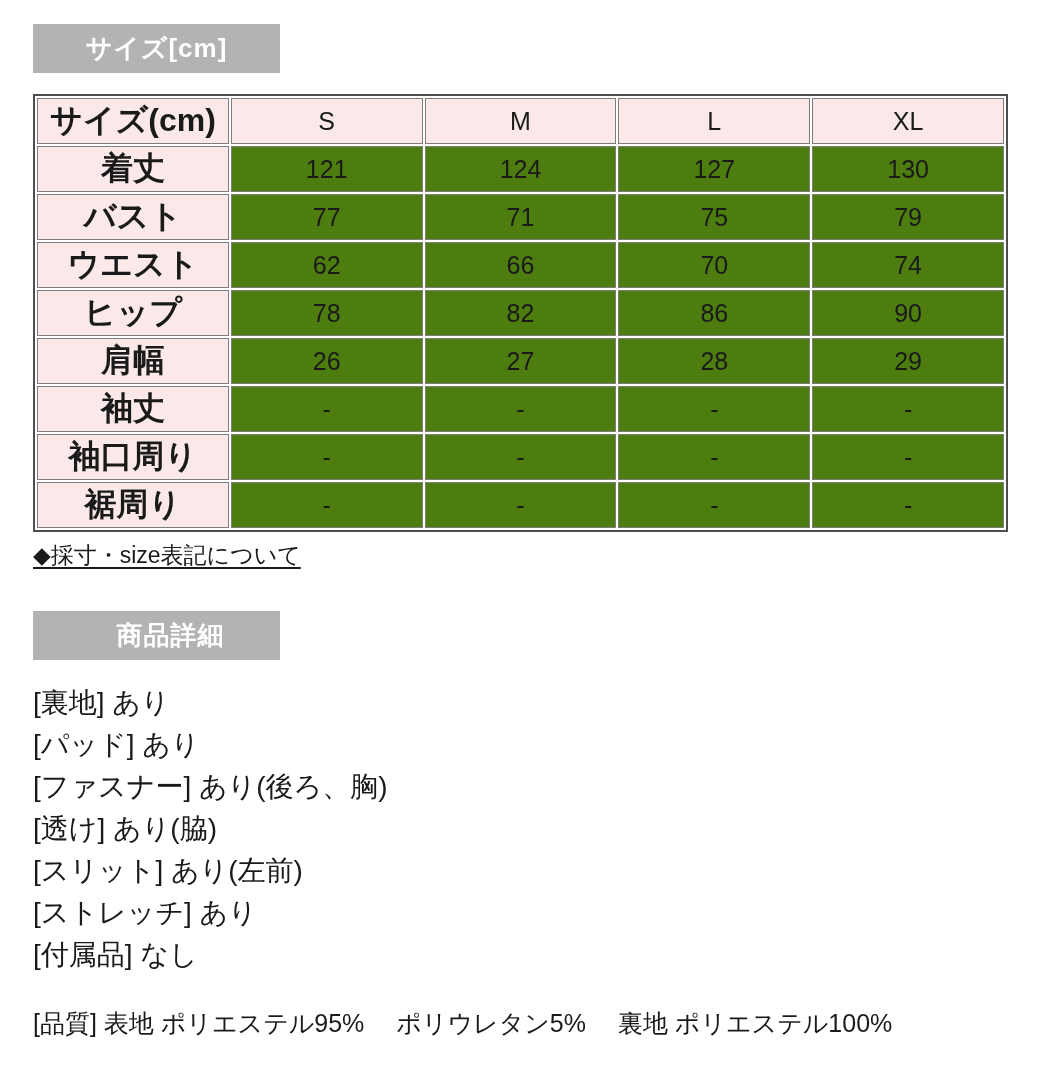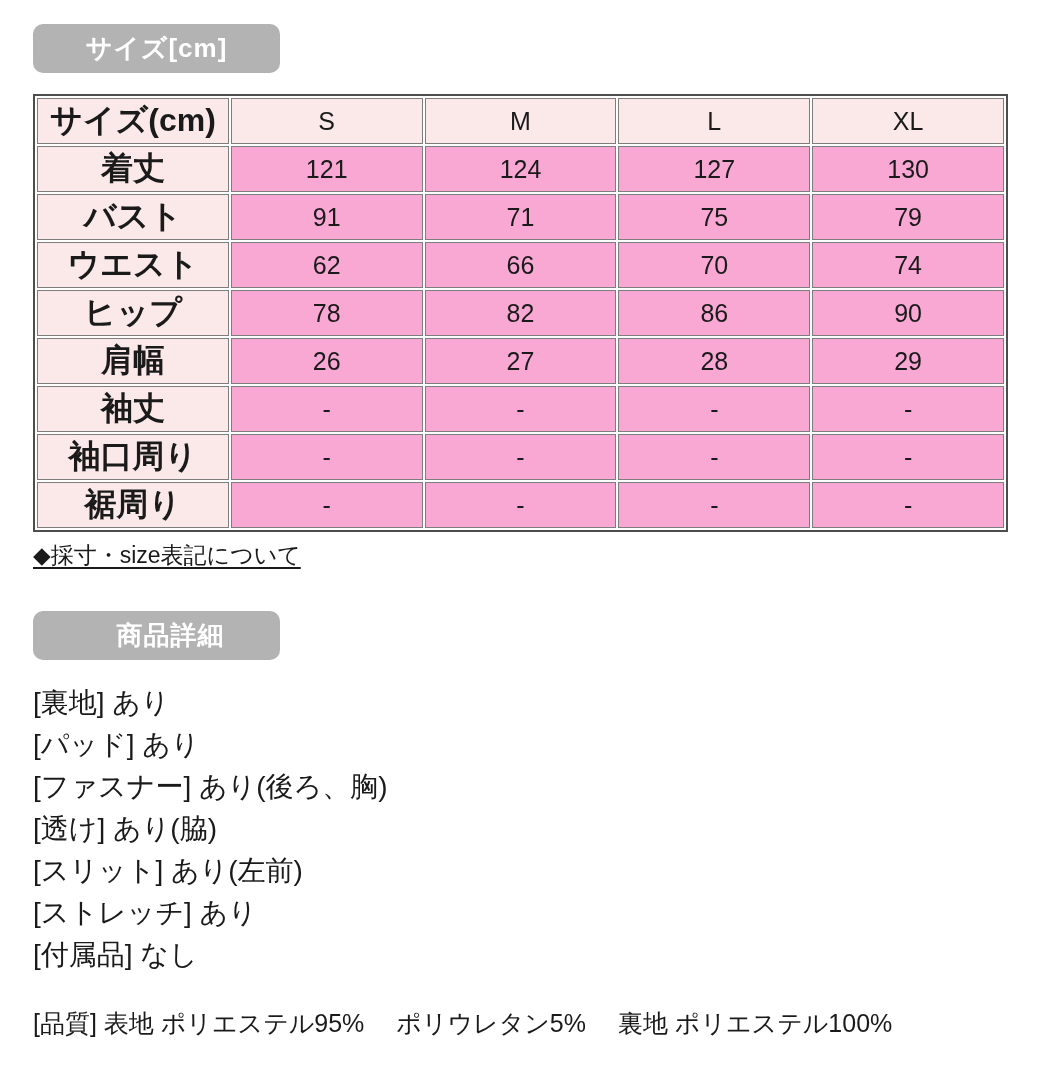--- a/index.html
+++ b/index.html
@@ -12,21 +12,21 @@
     width: 1043px;
     height: 1080px;
     background: #ffffff;
     padding: 24px 35px 0 33px;
     overflow: hidden;
   }
   .badge {
     width: 247px;
     height: 49px;
     background: #b3b3b3;
-    border-radius: 10px;
+    border-radius: 0;
     color: #ffffff;
     font-weight: bold;
     font-size: 26px;
     display: flex;
     align-items: center;
     justify-content: center;
     letter-spacing: 1px;
   }
   .size-table {
     margin-top: 21px;
@@ -36,21 +36,21 @@
     border-spacing: 2px;
     border: 2px solid #4d4d4d;
     background: #ffffff;
   }
   .size-table th, .size-table td {
     border: 1px solid #7d7d7d;
     height: 42px;
     text-align: center;
     vertical-align: middle;
     font-size: 25px;
-    background: #f9a8d4;
+    background: #4d7c0f;
     overflow: hidden;
     white-space: nowrap;
   }
   .size-table .pink { background: #fbe9e9; }
   .size-table th.corner, .size-table th.row-label {
     font-weight: bold;
     font-size: 32px;
   }
   .size-table th.size-col { font-weight: normal; }
   .measure-link-wrap { margin-top: 8px; }
@@ -93,21 +93,21 @@
       </tr>
       <tr>
         <th class="pink row-label">着丈</th>
         <td>121</td>
         <td>124</td>
         <td>127</td>
         <td>130</td>
       </tr>
       <tr>
         <th class="pink row-label">バスト</th>
-        <td>91</td>
+        <td>77</td>
         <td>71</td>
         <td>75</td>
         <td>79</td>
       </tr>
       <tr>
         <th class="pink row-label">ウエスト</th>
         <td>62</td>
         <td>66</td>
         <td>70</td>
         <td>74</td>

